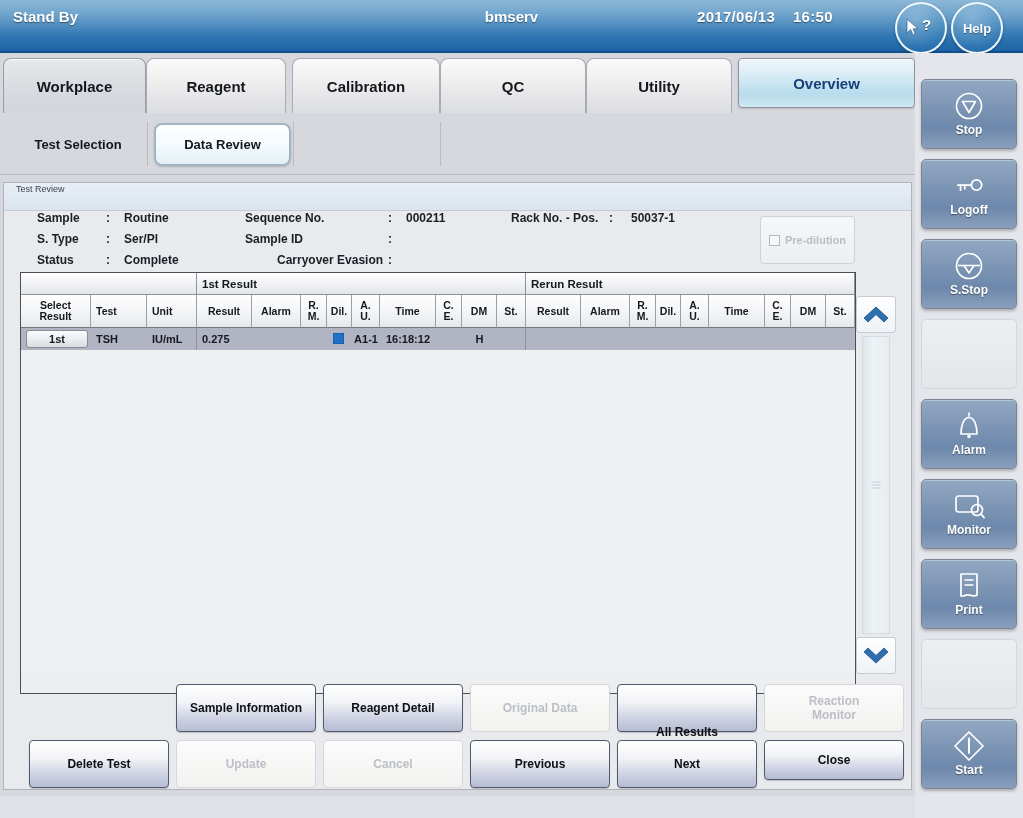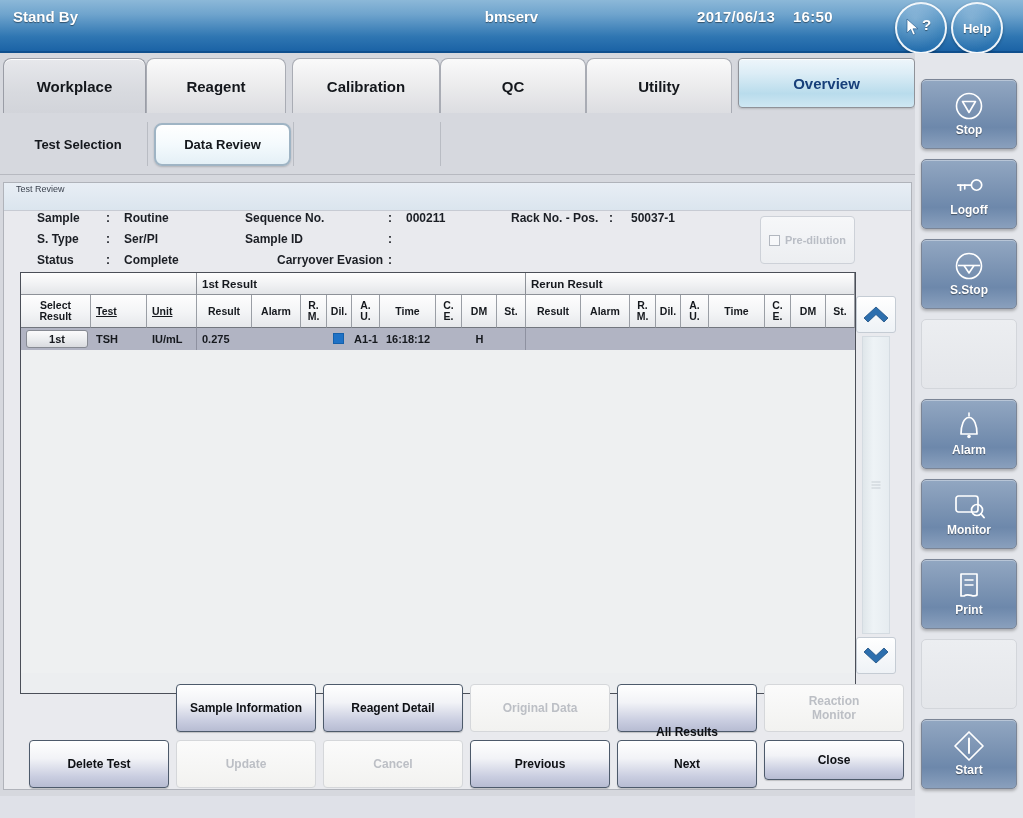--- a/index.html
+++ b/index.html
@@ -143,21 +143,21 @@
   }
   .thead-bot { position: absolute; left: 0; top: 22px; width: 834px; height: 33px; }
   .hcell {
     position: absolute; top: 0; height: 33px;
     background: linear-gradient(to bottom, #fefefe 0%, #f3f4f6 55%, #e6e8eb 100%);
     border-right: 1px solid #9a9ea5; border-bottom: 1px solid #72767e;
     font-size: 10.5px; font-weight: bold; color: #15181d;
     display: flex; align-items: center; justify-content: center;
     text-align: center; line-height: 11px;
   }
-  .hcell.leftal { justify-content: flex-start; padding-left: 5px; text-align: left; text-decoration: underline; }
+  .hcell.leftal { justify-content: flex-start; padding-left: 5px; text-align: left; }
 
   .tbody { position: absolute; left: 0; top: 55px; width: 834px; height: 345px; background: #eef0f1; }
   .trow { position: absolute; left: 0; top: 0; width: 834px; height: 22px; background: #b1b4c3; }
   .cell {
     position: absolute; top: 0; height: 22px;
     font-size: 11px; font-weight: bold; color: #16191e;
     display: flex; align-items: center;
   }
   .cell.sep { border-right: 1px solid #8e91a0; }
   .sel-btn {

